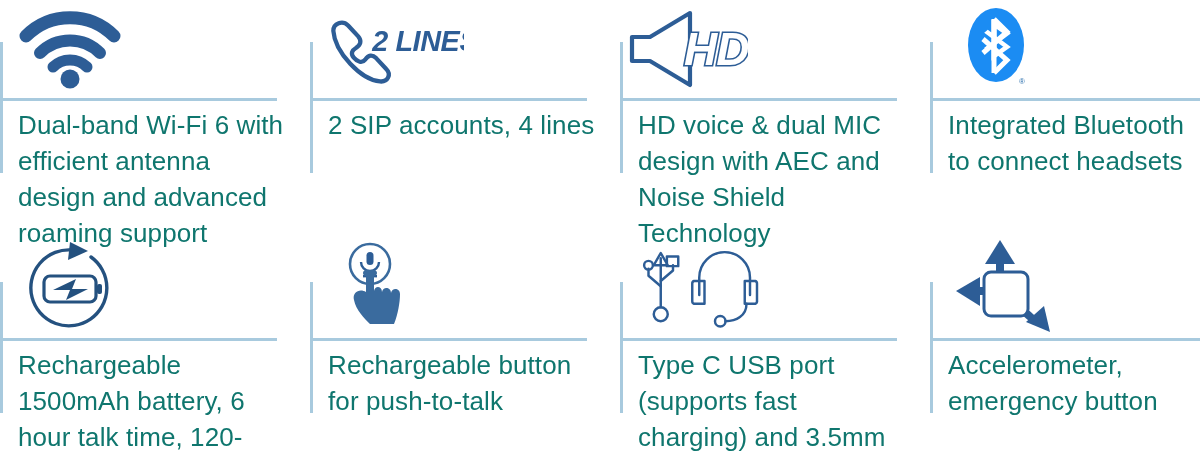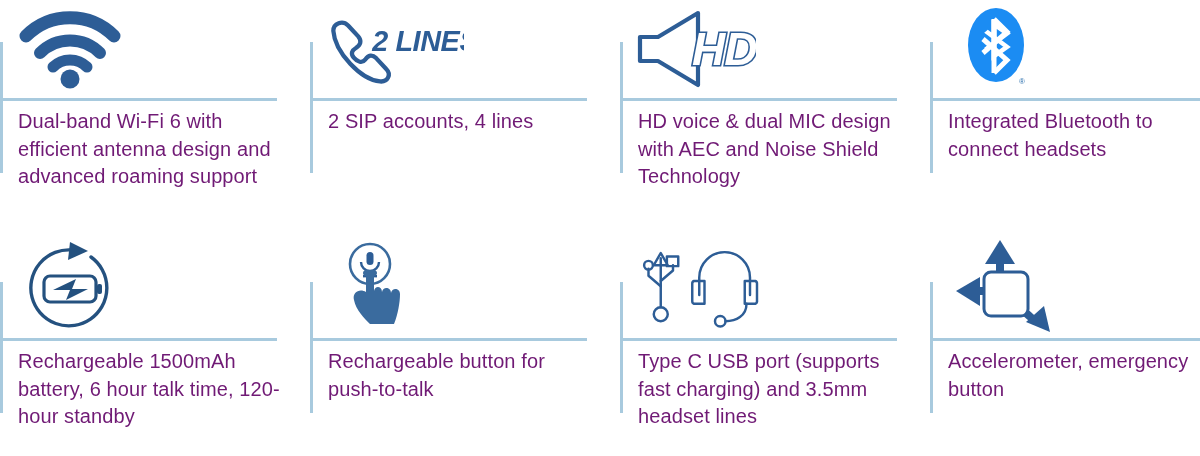--- a/index.html
+++ b/index.html
@@ -54,23 +54,23 @@
     height: 96px;
     display: flex;
     align-items: center;
     justify-content: flex-start;
   }
   .caption {
     position: absolute;
     left: 18px;
     top: 108px;
     width: 268px;
-    font-size: 20px;
+    font-size: 26px;
     line-height: 1.38;
-    color: #701a75;
+    color: #0f766e;
     letter-spacing: 0.1px;
   }
   .c3 .caption { width: 258px; }
 </style>
 </head>
 <body>
 
 <div id="grid">
 
   <div class="cell r0 c0">
@@ -110,21 +110,21 @@
 
         <text x="62" y="44" font-family="'Liberation Sans', sans-serif" font-size="37" font-weight="bold" font-style="italic" fill="#2d5d96" letter-spacing="-0.5">2 LINES</text>
       </svg>
     </div>
     <div class="caption">2 SIP accounts, 4 lines</div>
   </div>
 
   <div class="cell r0 c2">
     <div class="vrule"></div>
     <div class="hrule"></div>
-    <div class="icon-wrap" style="left:16px;align-items:center;">
+    <div class="icon-wrap" style="left:8px;align-items:center;">
       <svg width="120" height="82" viewBox="0 0 120 82" aria-hidden="true">
 
         <path d="M62 6 L22 30 L4 30 L4 54 L22 54 L62 78 Z" fill="none" stroke="#2d5d96" stroke-width="4.2" stroke-linejoin="round" stroke-linecap="round"></path>
 
         <text x="56" y="58" font-family="'Liberation Sans', sans-serif" font-size="46" font-weight="bold" font-style="italic" fill="#ffffff" stroke="#2d5d96" stroke-width="3.2" paint-order="stroke" letter-spacing="-1">HD</text>
       </svg>
     </div>
     <div class="caption">HD voice &amp; dual MIC design with AEC and Noise Shield Technology</div>
   </div>
 

